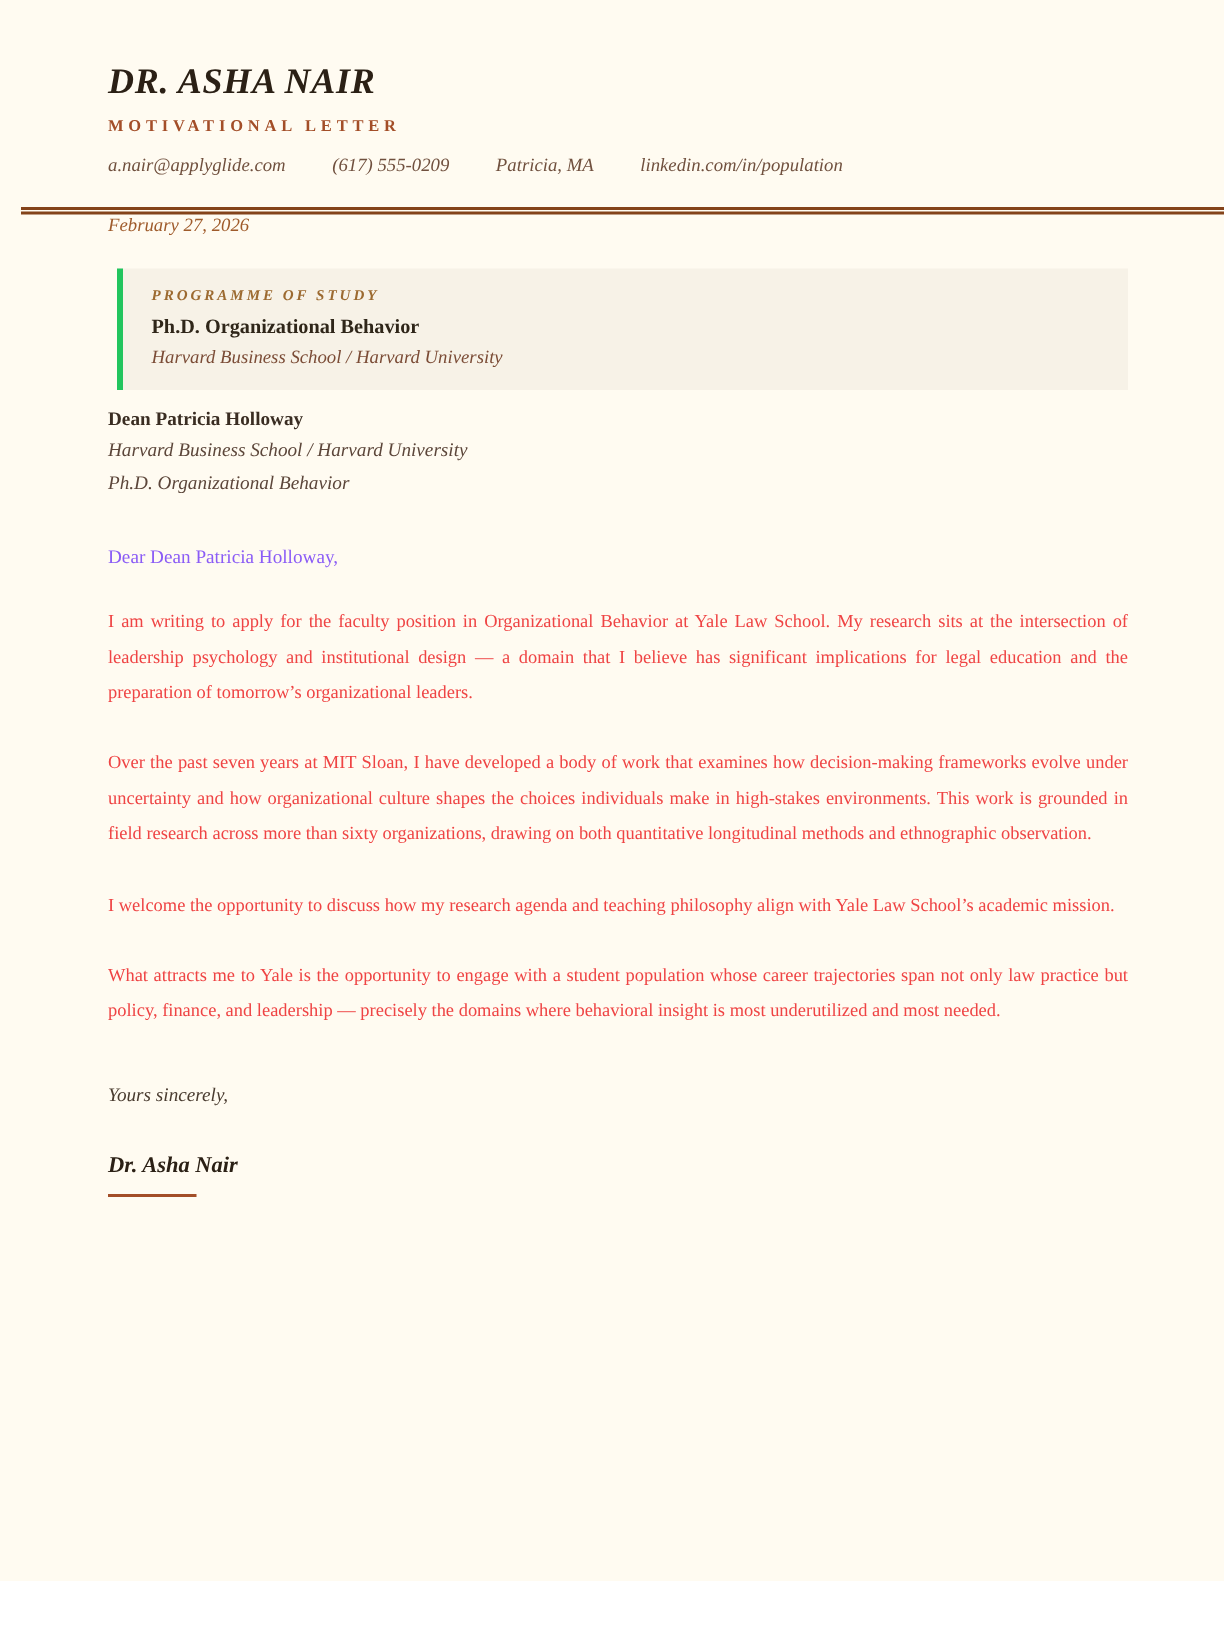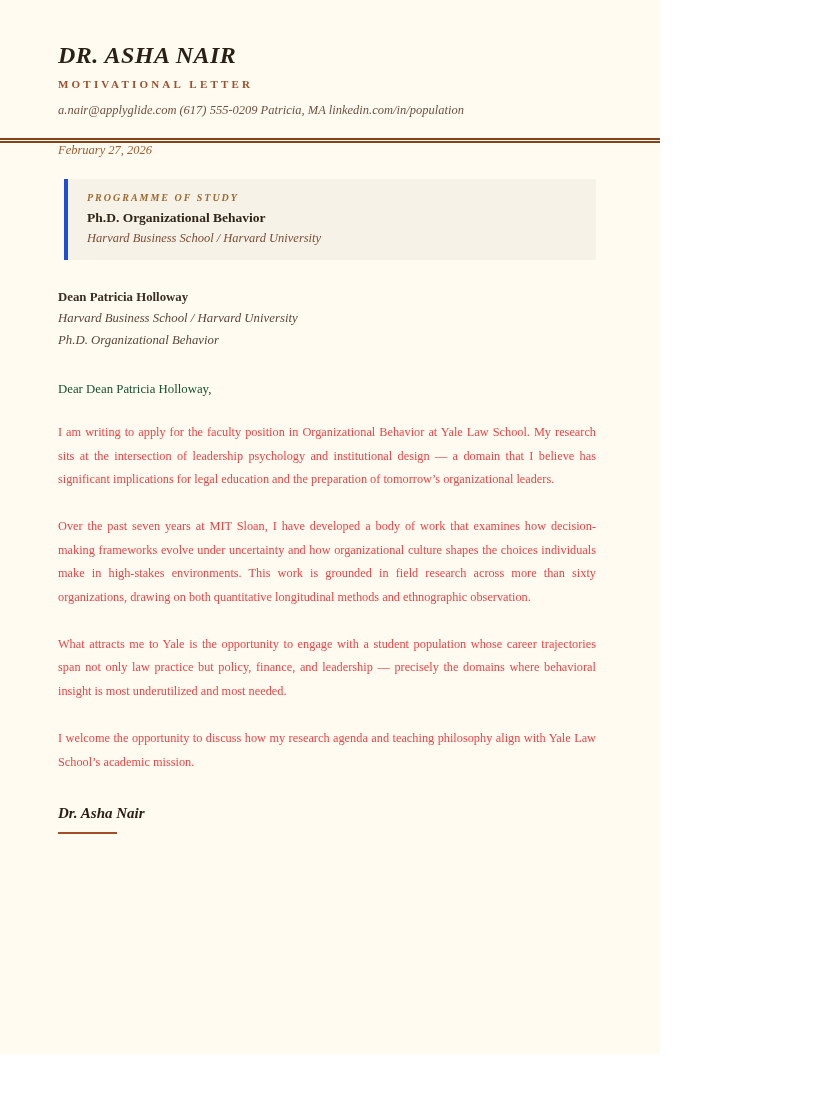--- a/index.html
+++ b/index.html
@@ -2,24 +2,25 @@
 <html><head>
 <meta charset="utf-8">
 <style>
   html, body {
     margin: 0;
     padding: 0;
     background: #ffffff;
     font-family: "Liberation Serif", "DejaVu Serif", serif;
   }
   .paper {
-    width: 660px;
+    width: 816px;
     height: 1054px;
     background: #fffbf1;
     box-sizing: border-box;
+    padding-left: 14px;
   }
   
   .header {
     padding: 42px 64px 20px 58px;
     border-bottom: 5px double #84431a;
   }
   .name {
     font-size: 24px;
     font-weight: bold;
     font-style: italic;
@@ -30,39 +31,39 @@
   .doc-type {
     margin-top: 9px;
     font-size: 11px;
     font-weight: bold;
     letter-spacing: 3.2px;
     color: #a34e28;
   }
   .contact-row {
     margin-top: 13px;
     display: flex;
-    gap: 3px;
+    gap: 31px;
     font-size: 12.5px;
     font-style: italic;
     color: #70503e;
   }
   
   .content {
     padding: 0 64px 0 58px;
   }
   .date {
     font-size: 12.5px;
     font-style: italic;
     color: #9f5b2b;
   }
   .programme-box {
     margin-top: 21px;
     margin-left: 6px;
     background: #f7f2e7;
-    border-left: 4px solid #1d4ed8;
+    border-left: 4px solid #22c55e;
     padding: 13px 20px 14px 19px;
     font-family: Liberation Serif, serif;
   }
   .programme-label {
     font-size: 10px;
     font-weight: bold;
     font-style: italic;
     letter-spacing: 2px;
     color: #9c6a30;
   }
@@ -72,36 +73,36 @@
     font-weight: bold;
     color: #2f2619;
   }
   .programme-inst {
     margin-top: 5px;
     font-size: 12.5px;
     font-style: italic;
     color: #7b4c36;
   }
   .recipient {
-    margin-top: 27px;
+    margin-top: 9px;
     font-size: 12.8px;
     line-height: 21.4px;
   }
   .recipient-name {
     font-weight: bold;
     color: #3a2d22;
   }
   .recipient-line {
     font-style: italic;
     color: #5c463a;
   }
   .salutation {
     margin-top: 31px;
     font-size: 12.8px;
-    color: #14532d;
+    color: #8b5cf6;
   }
   .paragraphs p {
     margin: 24px 0 0 0;
     font-size: 12.3px;
     line-height: 23.4px;
     text-align: justify;
     color: #ef4444;
   }
   .closing {
     margin-top: 37px;
@@ -153,23 +154,24 @@
       <div class="recipient-name">Dean Patricia Holloway</div>
       <div class="recipient-line">Harvard Business School / Harvard University</div>
       <div class="recipient-line">Ph.D. Organizational Behavior</div>
     </div>
 
     <div class="salutation">Dear Dean Patricia Holloway,</div>
 
     <div class="paragraphs">
         <p>I am writing to apply for the faculty position in Organizational Behavior at Yale Law School. My research sits at the intersection of leadership psychology and institutional design — a domain that I believe has significant implications for legal education and the preparation of tomorrow’s organizational leaders.</p>
         <p>Over the past seven years at MIT Sloan, I have developed a body of work that examines how decision-making frameworks evolve under uncertainty and how organizational culture shapes the choices individuals make in high-stakes environments. This work is grounded in field research across more than sixty organizations, drawing on both quantitative longitudinal methods and ethnographic observation.</p>
+        <p>I welcome the opportunity to discuss how my research agenda and teaching philosophy align with Yale Law School’s academic mission.</p>
         <p>What attracts me to Yale is the opportunity to engage with a student population whose career trajectories span not only law practice but policy, finance, and leadership — precisely the domains where behavioral insight is most underutilized and most needed.</p>
-        <p>I welcome the opportunity to discuss how my research agenda and teaching philosophy align with Yale Law School’s academic mission.</p>
       </div>
 
+    <div class="closing">Yours sincerely,</div>
 
     <div class="signature">Dr. Asha Nair</div>
     <div class="signature-rule"></div>
 
   </div>
 
 </div>
 
 </body></html>

